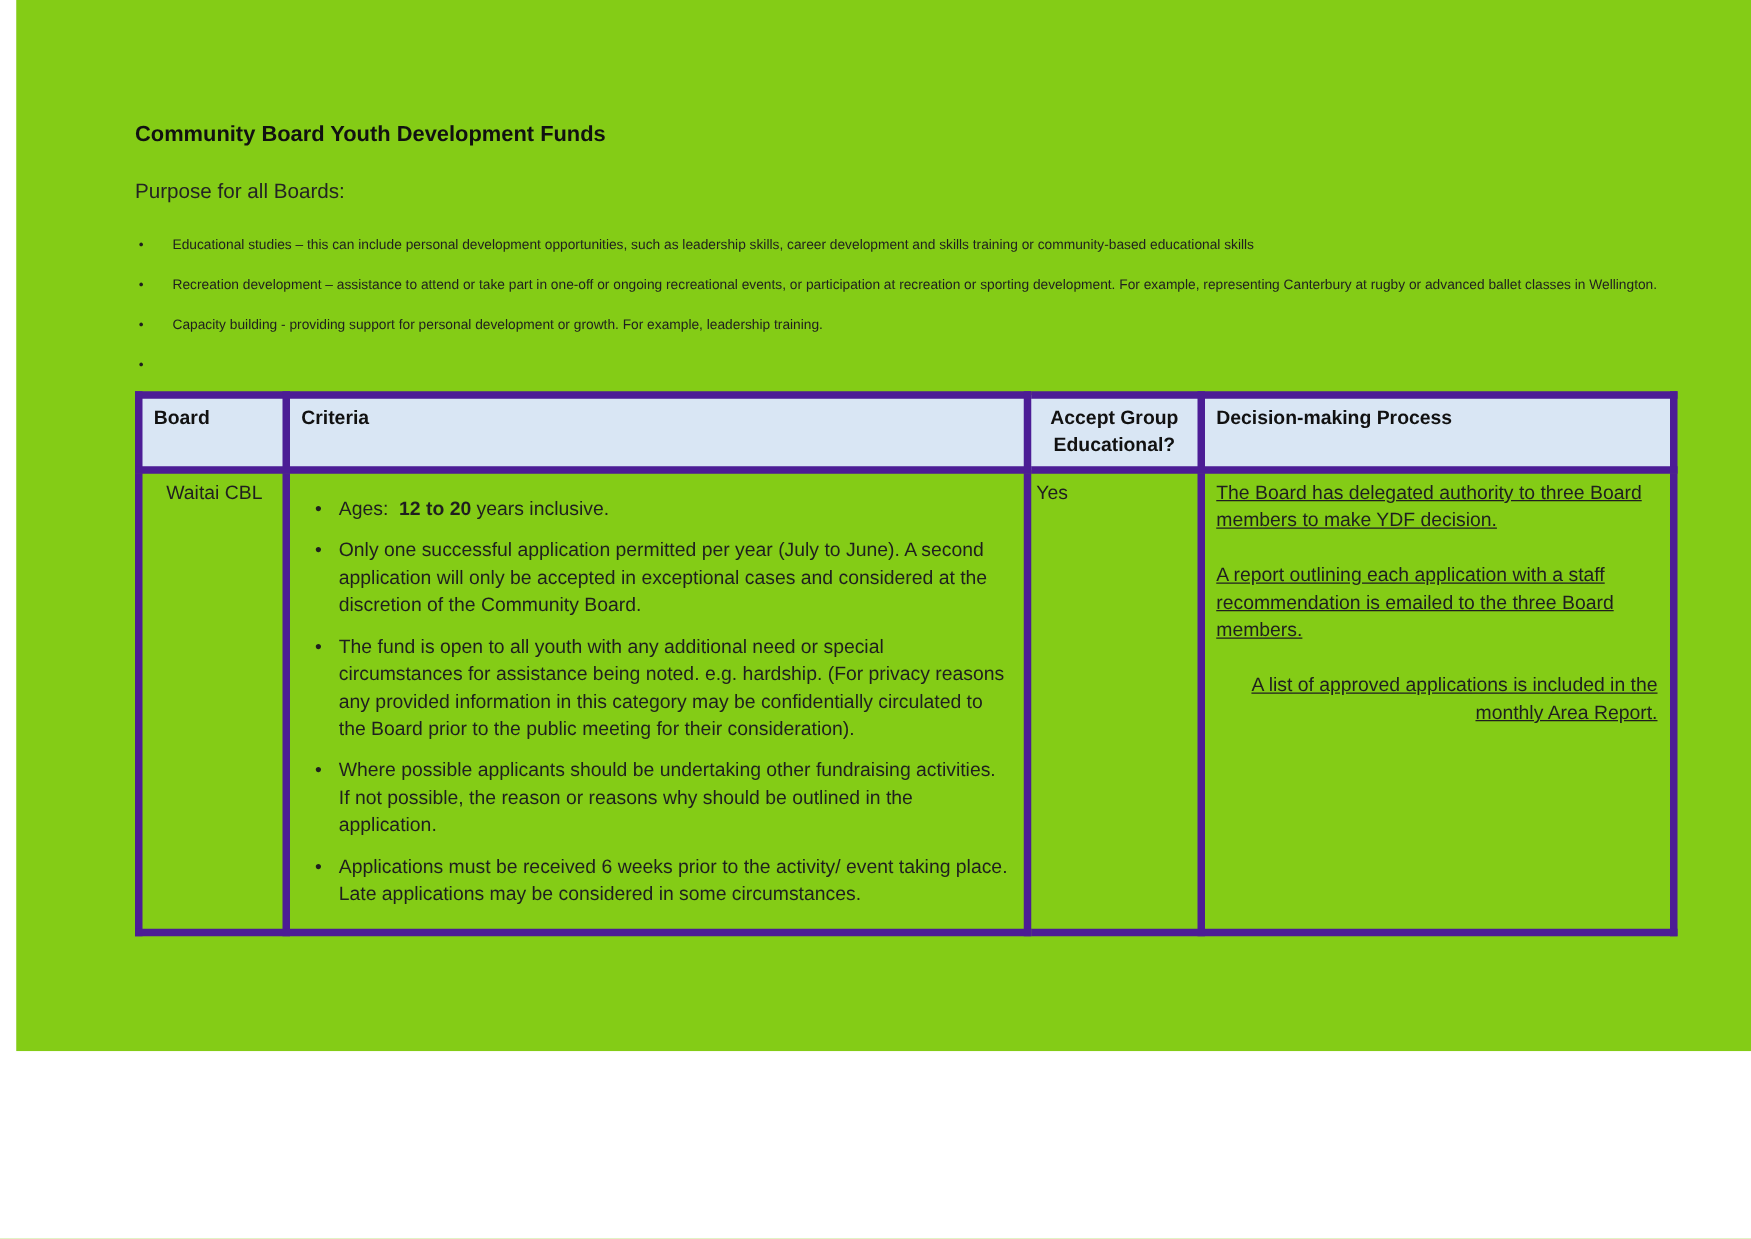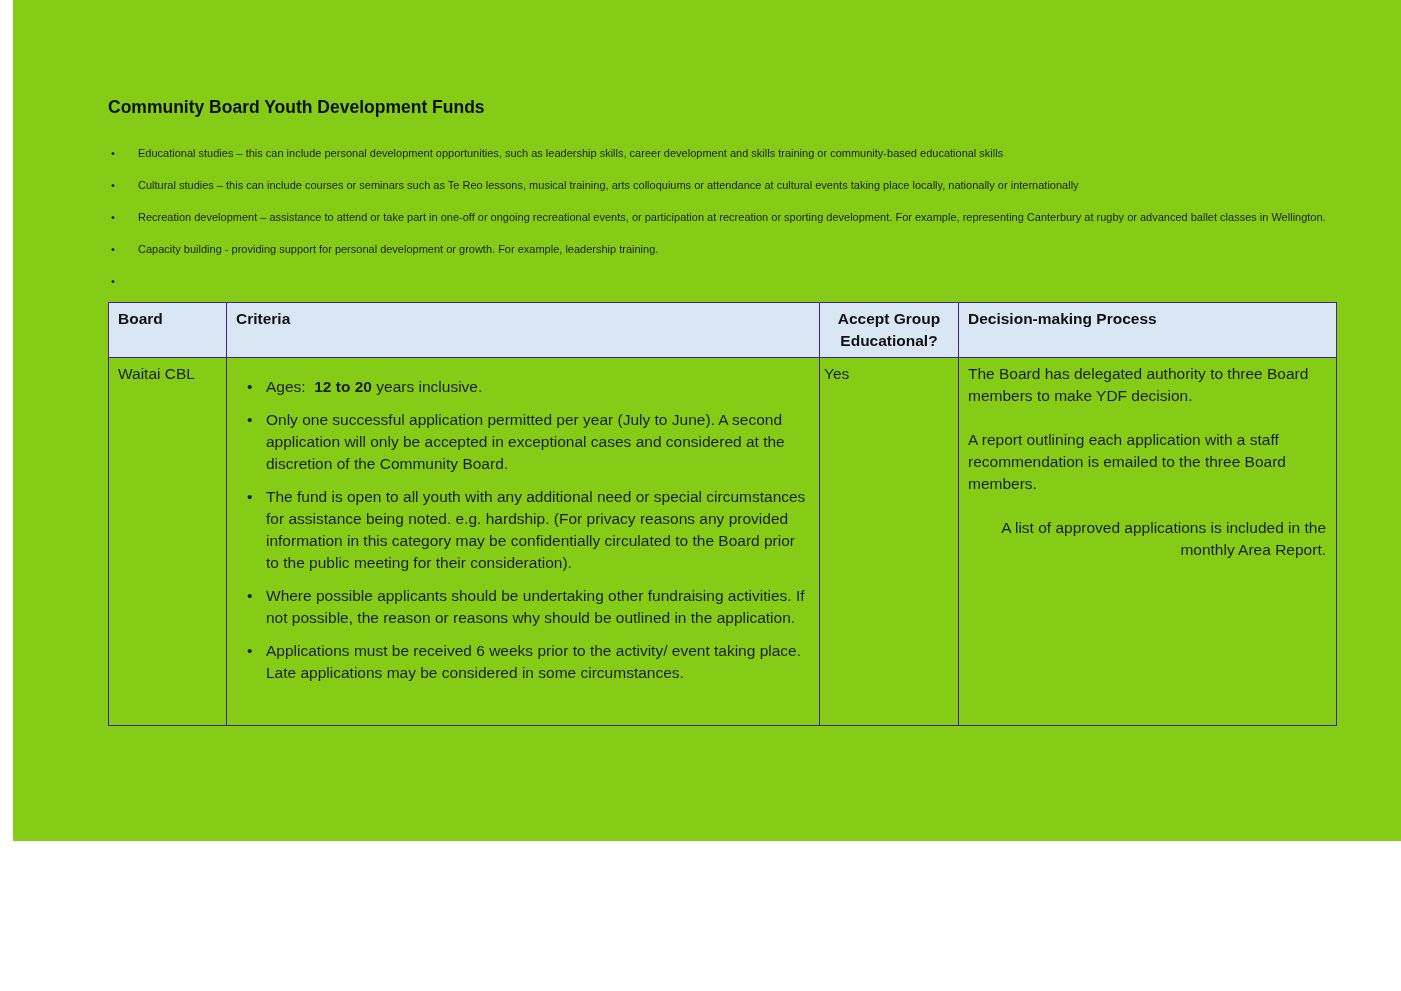--- a/index.html
+++ b/index.html
@@ -52,38 +52,38 @@
     top: 0;
     line-height: 22px;
   }
   .board-table {
     width: 1228px;
     border-collapse: collapse;
     table-layout: fixed;
     font-size: 15.5px;
   }
   .board-table th, .board-table td {
-    border: 1px solid #4c1d95;
+    border: 6px solid #4c1d95;
     vertical-align: top;
     line-height: 22px;
   }
   .board-table thead th {
     background: #d9e6f4;
     font-weight: 700;
     text-align: left;
     padding: 5px 8px 5px 9px;
     color: #111111;
   }
   .board-table thead th.col-accept { text-align: center; padding-left: 4px; padding-right: 4px; }
   .col-board    { width: 118px; }
   .col-criteria { width: 593px; }
   .col-accept   { width: 139px; }
   .col-decision { width: 378px; }
   .board-table tbody tr { height: 368px; }
-  .cell-board { padding: 5px 6px 5px 9px; }
+  .cell-board { padding: 5px 6px 5px 9px; text-align: center; }
   .cell-criteria { padding: 5px 12px 5px 20px; }
   .cell-accept { padding: 5px 4px; text-align: left; }
   .cell-decision { padding: 5px 10px 5px 9px; }
   .criteria-list {
     list-style: none;
     margin-top: 13px;
   }
   .criteria-list li {
     position: relative;
     padding-left: 19px;
@@ -91,35 +91,35 @@
     margin-bottom: 11px;
   }
   .criteria-list li::before {
     content: "\2022";
     position: absolute;
     left: 0;
     top: 0;
     line-height: 22px;
   }
   .criteria-list strong { font-weight: 700; }
-  .cell-decision p { margin: 0 0 22px 0; }
+  .cell-decision p { margin: 0 0 22px 0; text-decoration: underline; }
   .cell-decision p:last-child { margin-bottom: 0; text-align: right; }
 </style>
 </head>
 <body>
 
 <div class="page">
   <div class="content">
 
     <h1 class="doc-title">Community Board Youth Development Funds</h1>
 
+    <p class="subtitle">Purpose for all Boards:</p>
 
     <ul class="purpose-list">
       <li><span>Educational studies – this can include personal development opportunities, such as leadership skills, career development and skills training or community-based educational skills</span></li>
-      <li><span>Cultural studies – this can include courses or seminars such as Te Reo lessons, musical training, arts colloquiums or attendance at cultural events taking place locally, nationally or internationally</span></li>
       <li><span>Recreation development – assistance to attend or take part in one-off or ongoing recreational events, or participation at recreation or sporting development. For example, representing Canterbury at rugby or advanced ballet classes in Wellington.</span></li>
       <li><span>Capacity building - providing support for personal development or growth. For example, leadership training.</span></li>
       <li><span></span></li>
     </ul>
 
     <table class="board-table">
       <thead>
         <tr>
           <th class="col-board">Board</th>
           <th class="col-criteria">Criteria</th>

